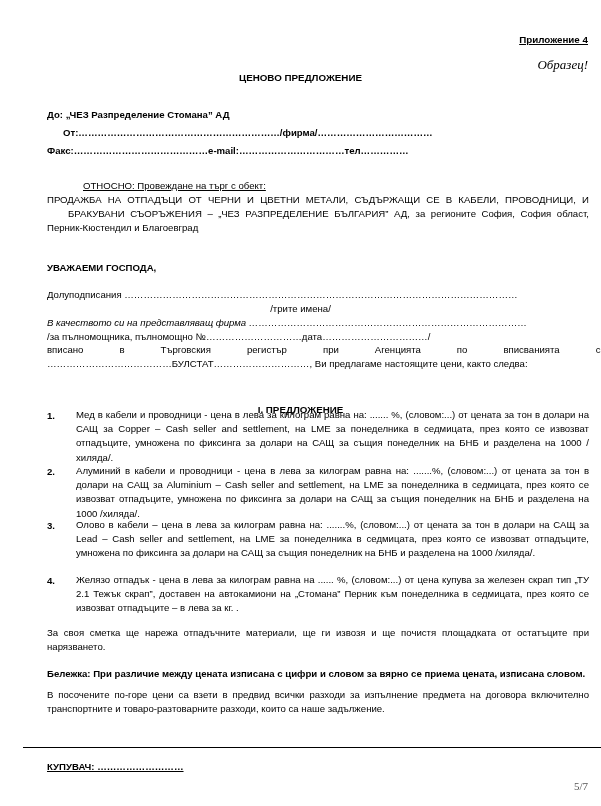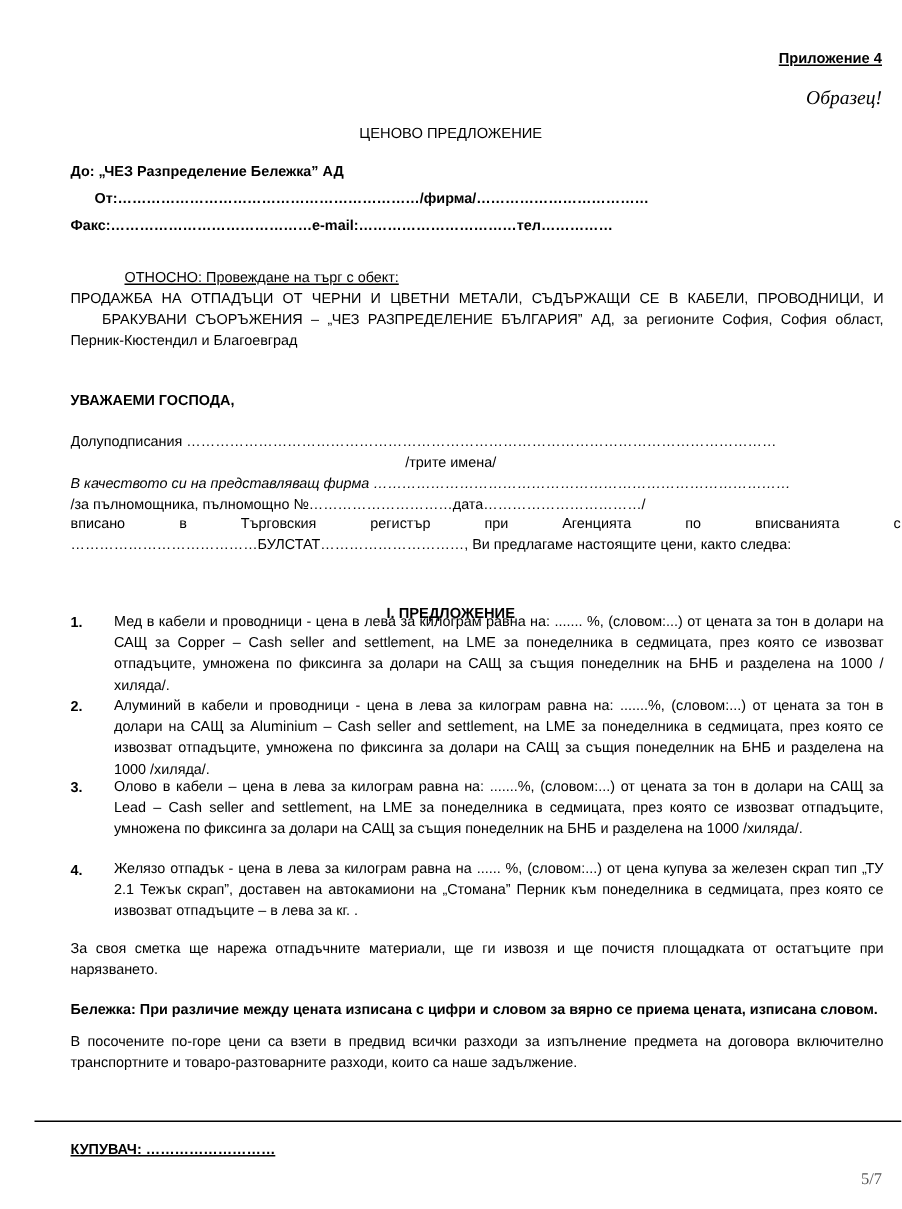--- a/index.html
+++ b/index.html
@@ -5,36 +5,36 @@
   html, body { margin:0; padding:0; background:#ffffff; }
   body { width:601px; height:806px; position:relative; overflow:hidden;
          font-family:"Liberation Sans", sans-serif; color:#000; font-size:9.6px; }
   .abs { position:absolute; }
   .line { position:absolute; left:47px; right:12px; line-height:14px; white-space:nowrap; }
   .just { text-align:justify; text-align-last:justify; white-space:normal; }
   .b { font-weight:bold; }
   .u { text-decoration:underline;margin-left:36px; }
   .annex { right:13px; top:34px; font-weight:bold; text-decoration:underline; font-size:9.8px; }
   .sample { right:13px; top:57px; font-family:"Liberation Serif", serif; font-style:italic; font-size:13px; }
-  .title { left:0; right:0; top:72px; text-align:center; font-weight:normal; font-size:9.8px;margin-top:12px; }
+  .title { left:0; right:0; top:72px; text-align:center; font-weight:bold; font-size:9.8px; }
   .heading { left:0; right:0; text-align:center; font-weight:bold; font-size:9.8px; }
   .li-num { position:absolute; left:47px; font-weight:bold; }
   .li-text { position:absolute; left:76px; right:12px; line-height:14.2px; text-align:justify; }
   .par { position:absolute; left:47px; right:12px; line-height:14.2px; text-align:justify; }
   .hr { position:absolute; left:23px; right:0; top:747px; height:0; border-top:1px solid #000; }
   .pagenum { right:13px; top:780px; font-family:"Liberation Serif", serif; color:#555; font-size:11px; }
 </style>
 </head>
 <body>
 
 <div class="abs annex">Приложение 4</div>
 <div class="abs sample">Образец!</div>
 <div class="abs title">ЦЕНОВО ПРЕДЛОЖЕНИЕ</div>
 
-<div class="line b" style="top:108px;">До: „ЧЕЗ Разпределение Бележка” АД</div>
+<div class="line b" style="top:108px;">До: „ЧЕЗ Разпределение Стомана” АД</div>
 <div class="line b" style="top:126px;margin-left:16px;">От:………………………………………………………/фирма/………………………………</div>
 <div class="line b" style="top:144px;">Факс:……………………………………e-mail:……………………………тел……………</div>
 
 <div class="line u" style="top:179px;">ОТНОСНО: Провеждане на търг с обект:</div>
 <div class="line just" style="top:193px;">ПРОДАЖБА НА ОТПАДЪЦИ ОТ ЧЕРНИ И ЦВЕТНИ МЕТАЛИ, СЪДЪРЖАЩИ СЕ В КАБЕЛИ, ПРОВОДНИЦИ, И</div>
 <div class="line just" style="top:207px;margin-left:21px;">БРАКУВАНИ СЪОРЪЖЕНИЯ – „ЧЕЗ РАЗПРЕДЕЛЕНИЕ БЪЛГАРИЯ” АД, за регионите София, София област,</div>
 <div class="line" style="top:221px;">Перник-Кюстендил и Благоевград</div>
 
 <div class="line b" style="top:261px;">УВАЖАЕМИ ГОСПОДА,</div>
 

